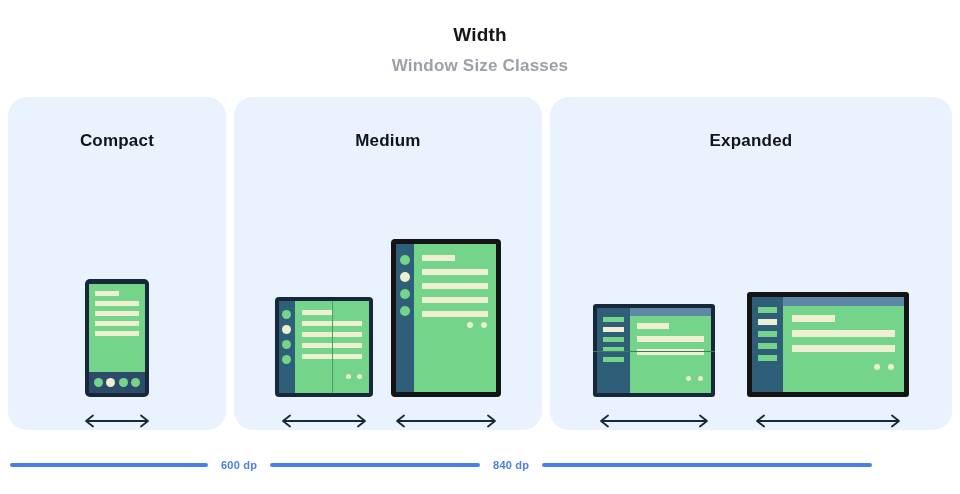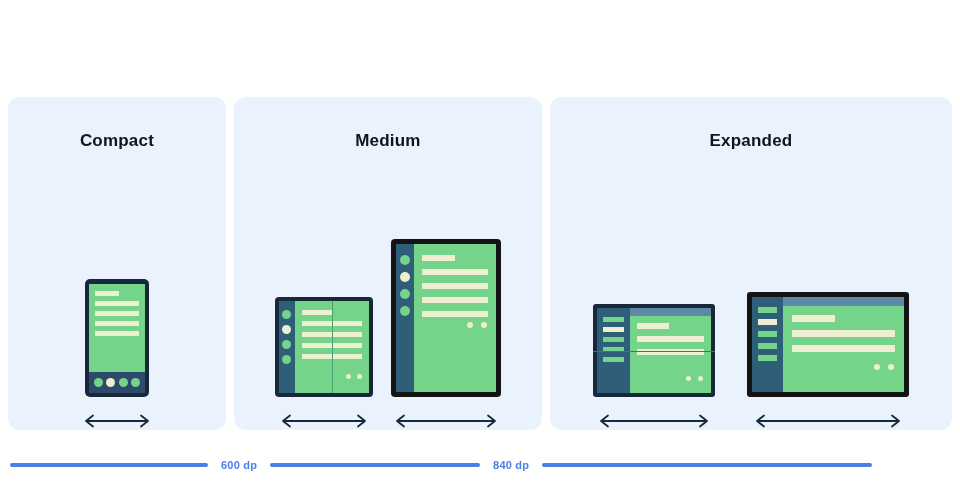--- a/index.html
+++ b/index.html
@@ -45,21 +45,21 @@
     position: absolute;
     left: 8px;
     top: 97px;
     width: 944px;
     height: 333px;
     display: flex;
     gap: 8px;
   }
   .panel {
     background: #eaf2fd;
-    border-radius: 12px;
+    border-radius: 19px;
     position: relative;
   }
   .panel-compact  { width: 232px; }
   .panel-medium   { width: 328px; }
   .panel-expanded { width: 428px; }
 
   .panel-label {
     position: absolute;
     top: 34px;
     left: 0; right: 0;
@@ -415,20 +415,22 @@
     color: #4a7fe8;
     padding: 0 13px;
     white-space: nowrap;
     letter-spacing: 0.2px;
   }
 </style>
 </head>
 <body>
 
 <div class="header">
+  <p class="title">Width</p>
+  <p class="subtitle">Window Size Classes</p>
 </div>
 
 <div class="panels">
 
   <div class="panel panel-compact">
     <div class="panel-label">Compact</div>
 
     <div class="devices">
       <div class="dev-slot">
 

